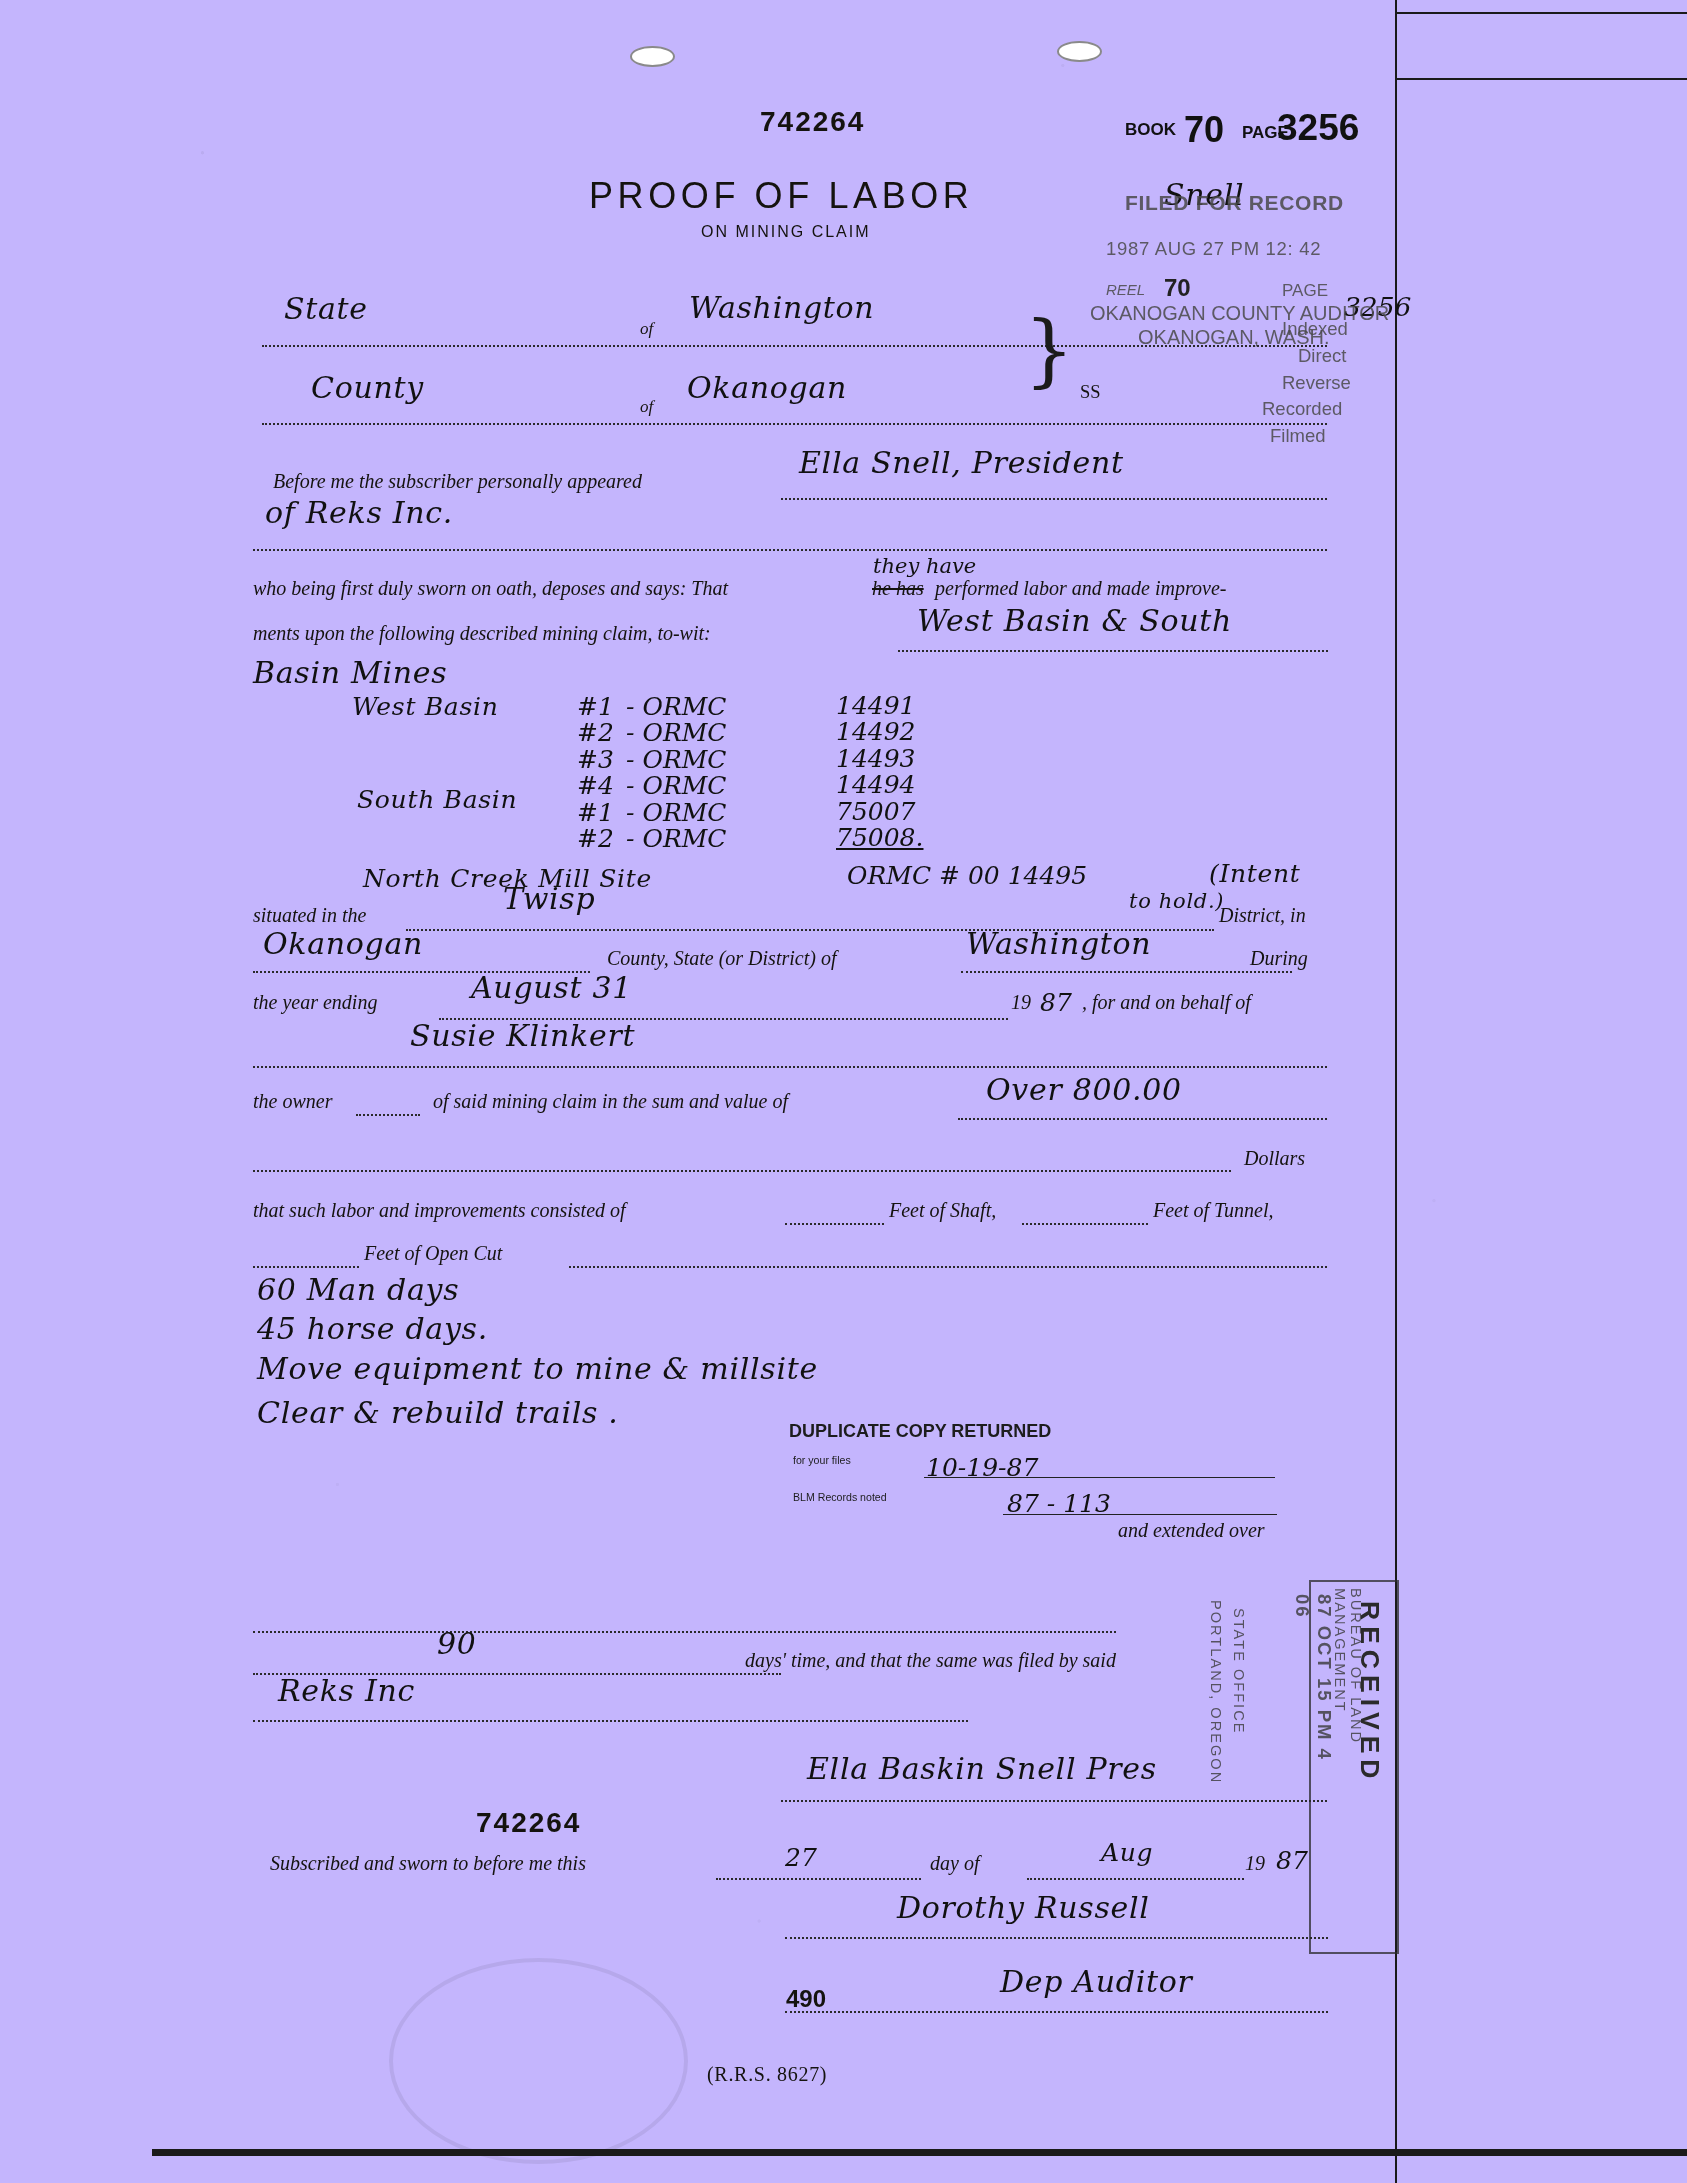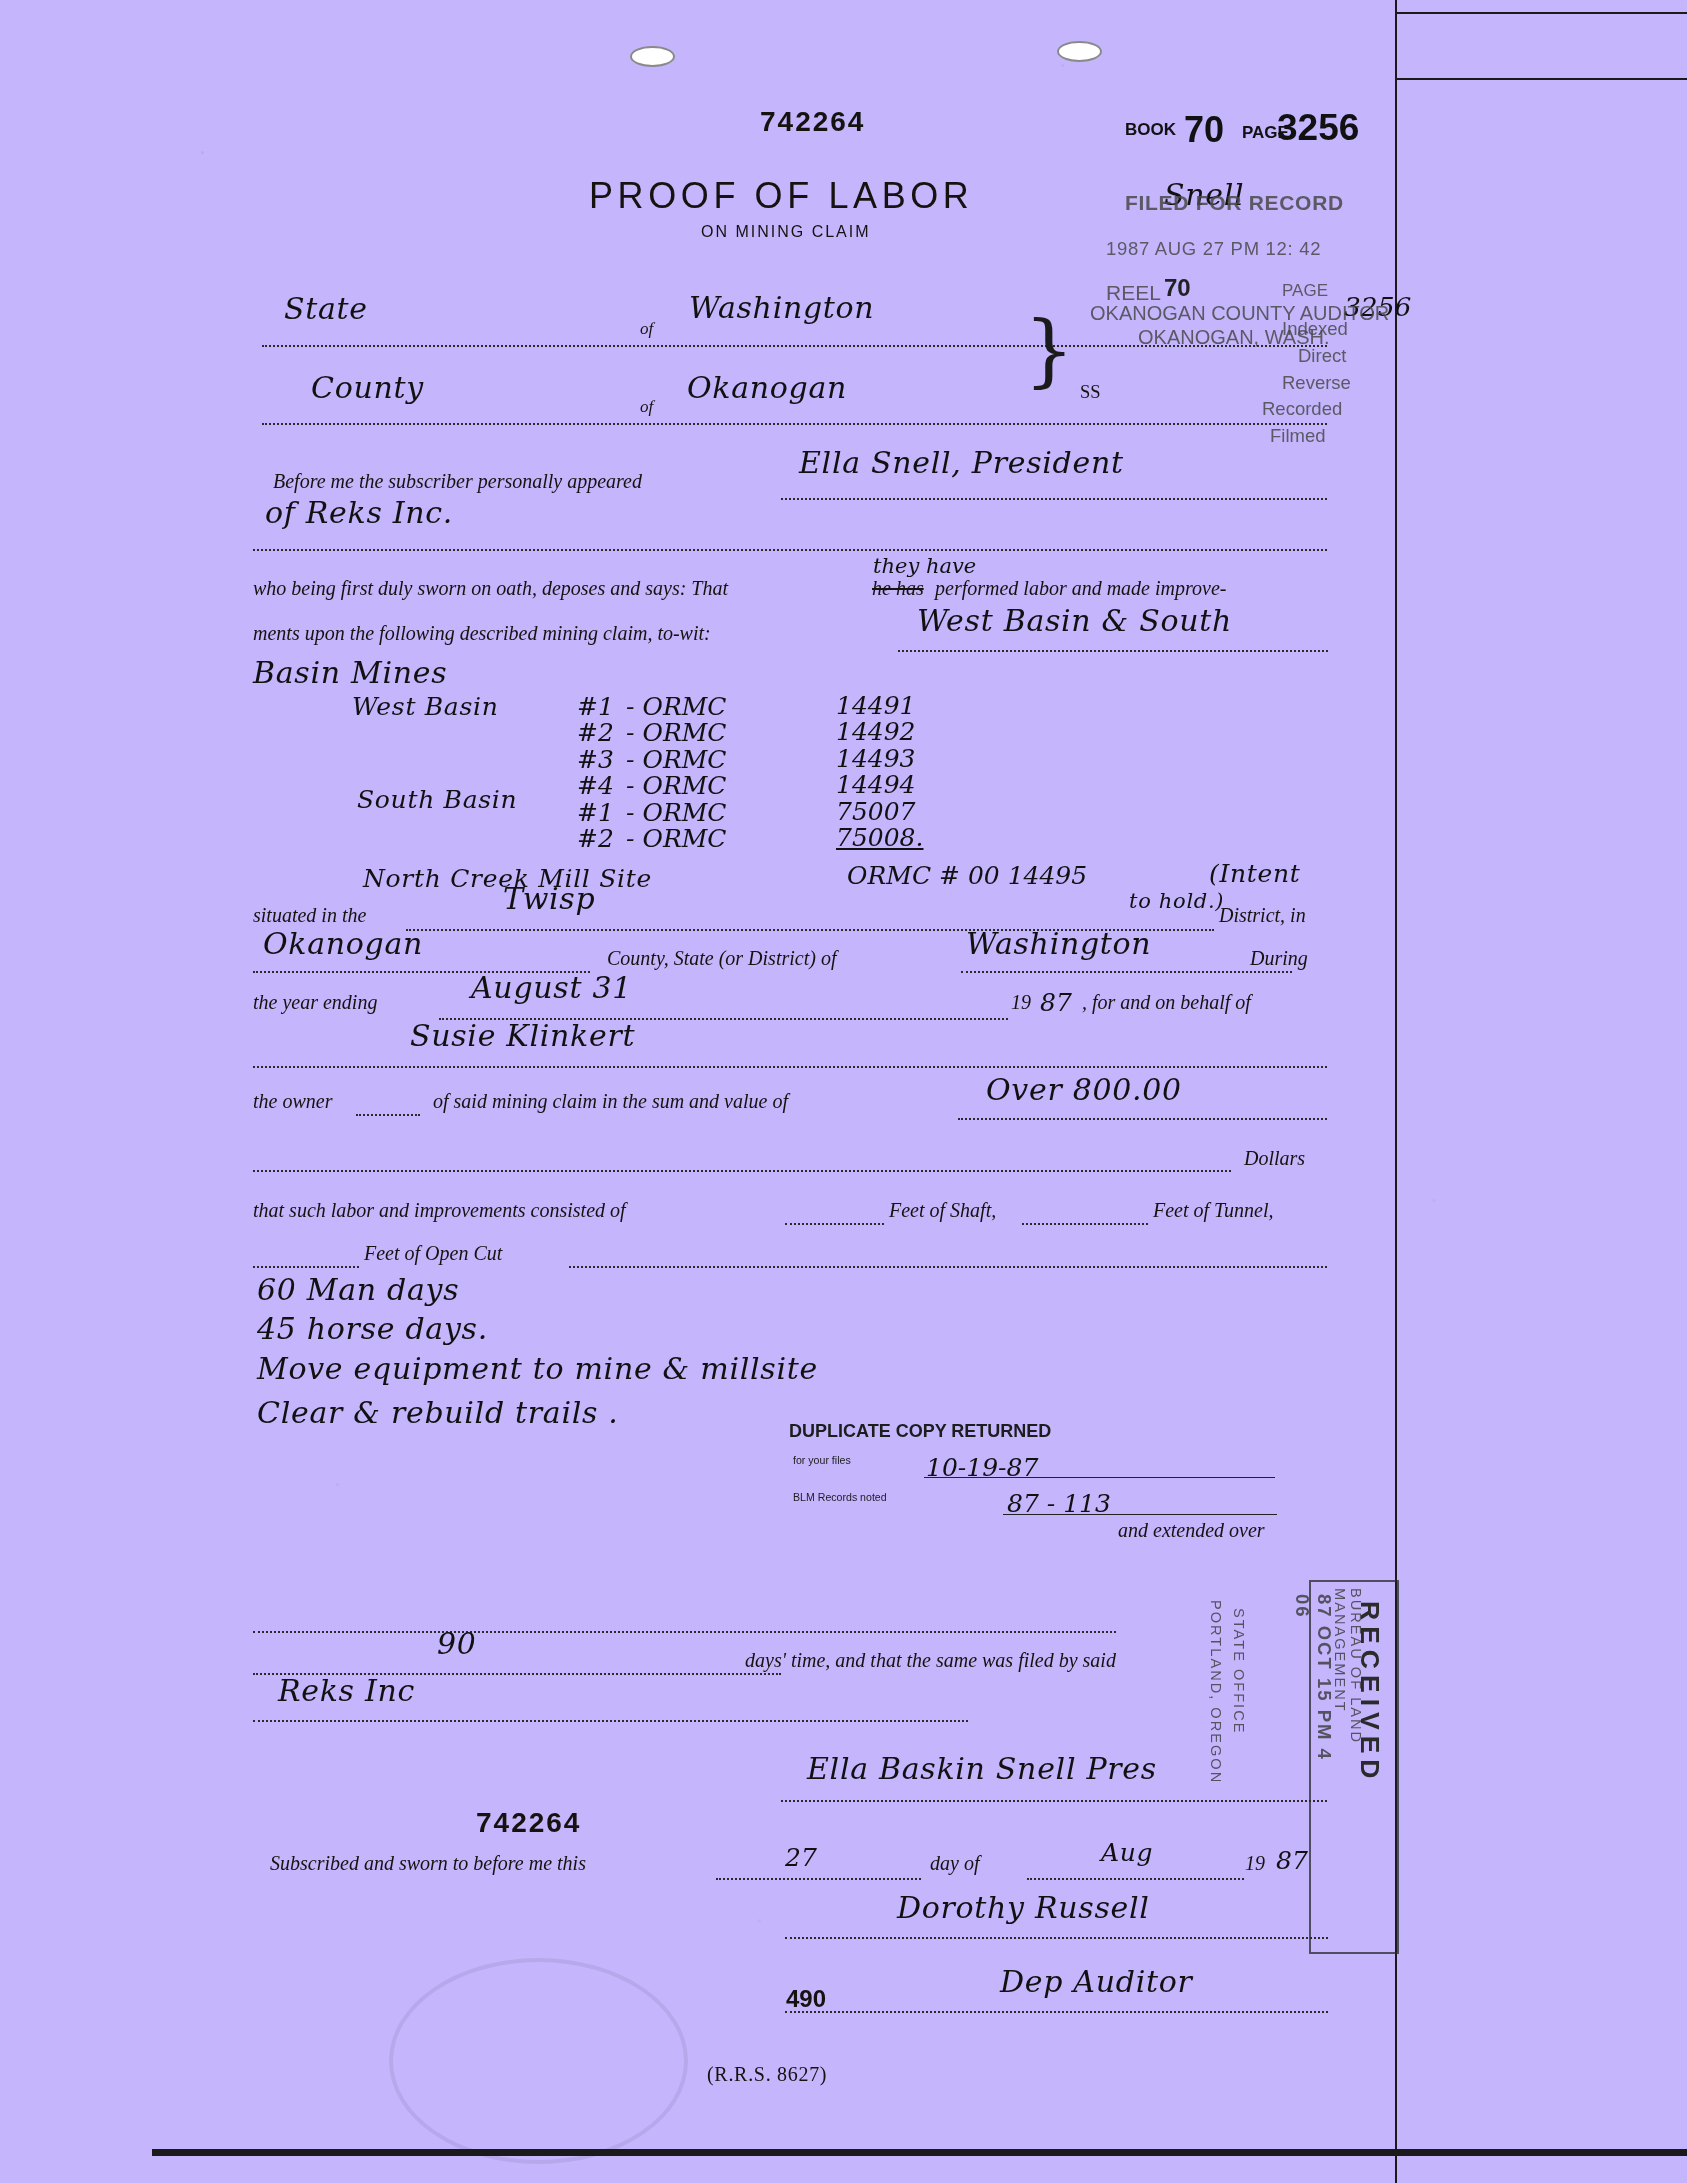--- a/index.html
+++ b/index.html
@@ -227,21 +227,21 @@
     <div class="book-line" style="left:1184px; top:109px; font-size:36px;">70</div>
     <div class="book-line" style="left:1242px; top:123px; font-size:17px;">PAGE</div>
     <div class="book-line" style="left:1277px; top:107px; font-size:37px;">3256</div>
 
     <div class="hand script" style="left:1164px; top:177px; font-size:30px;">Snell</div>
 
     <div class="stamp stamp-heavy filed-faint" style="left:1125px; top:191px; font-size:21px; letter-spacing:0.7px;">FILED FOR RECORD</div>
 
     <div class="stamp filed-faint" style="left:1106px; top:238px; font-size:18.5px; letter-spacing:0.7px;">1987 AUG 27 PM 12: 42</div>
 
-    <div class="stamp filed-faint" style="left:1106px; top:281px; font-size:21px;">REEL</div>
+    <div class="stamp filed-faint" style="left:1106px; top:281px; font-size:15px;font-style:italic;">REEL</div>
     <div class="stamp stamp-heavy" style="left:1164px; top:274px; font-size:24px;">70</div>
     <div class="stamp filed-faint" style="left:1282px; top:281px; font-size:17px;">PAGE</div>
     <div class="hand" style="left:1344px; top:291px; font-size:26.5px;">3256</div>
 
     <div class="stamp filed-faint" style="left:1090px; top:302px; font-size:20px; letter-spacing:0px;">OKANOGAN COUNTY AUDITOR</div>
     <div class="stamp filed-faint" style="left:1138px; top:326px; font-size:20px;">OKANOGAN, WASH.</div>
 
     <div class="stamp filed-faint" style="left:1282px; top:318px; font-size:18.5px;">Indexed</div>
     <div class="stamp filed-faint" style="left:1298px; top:345px; font-size:18.5px;">Direct</div>
     <div class="stamp filed-faint" style="left:1282px; top:372px; font-size:18.5px;">Reverse</div>

